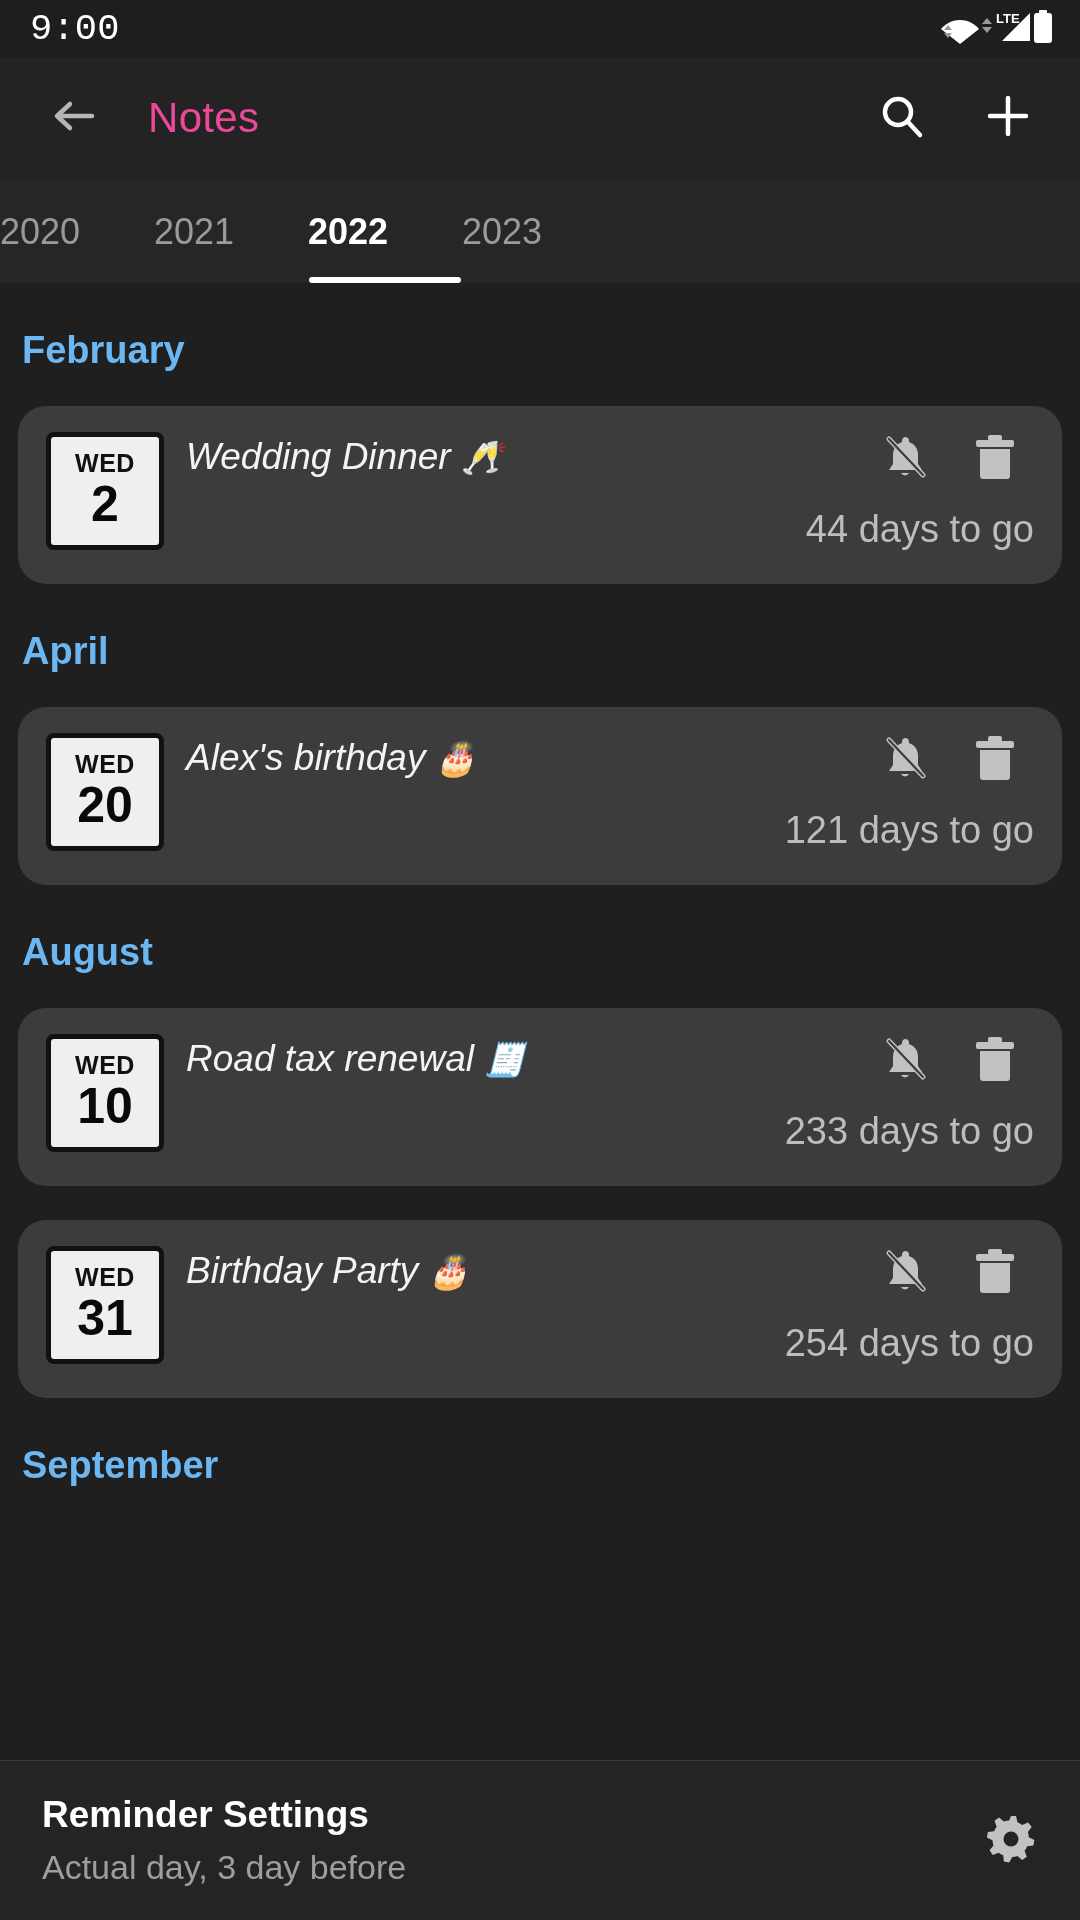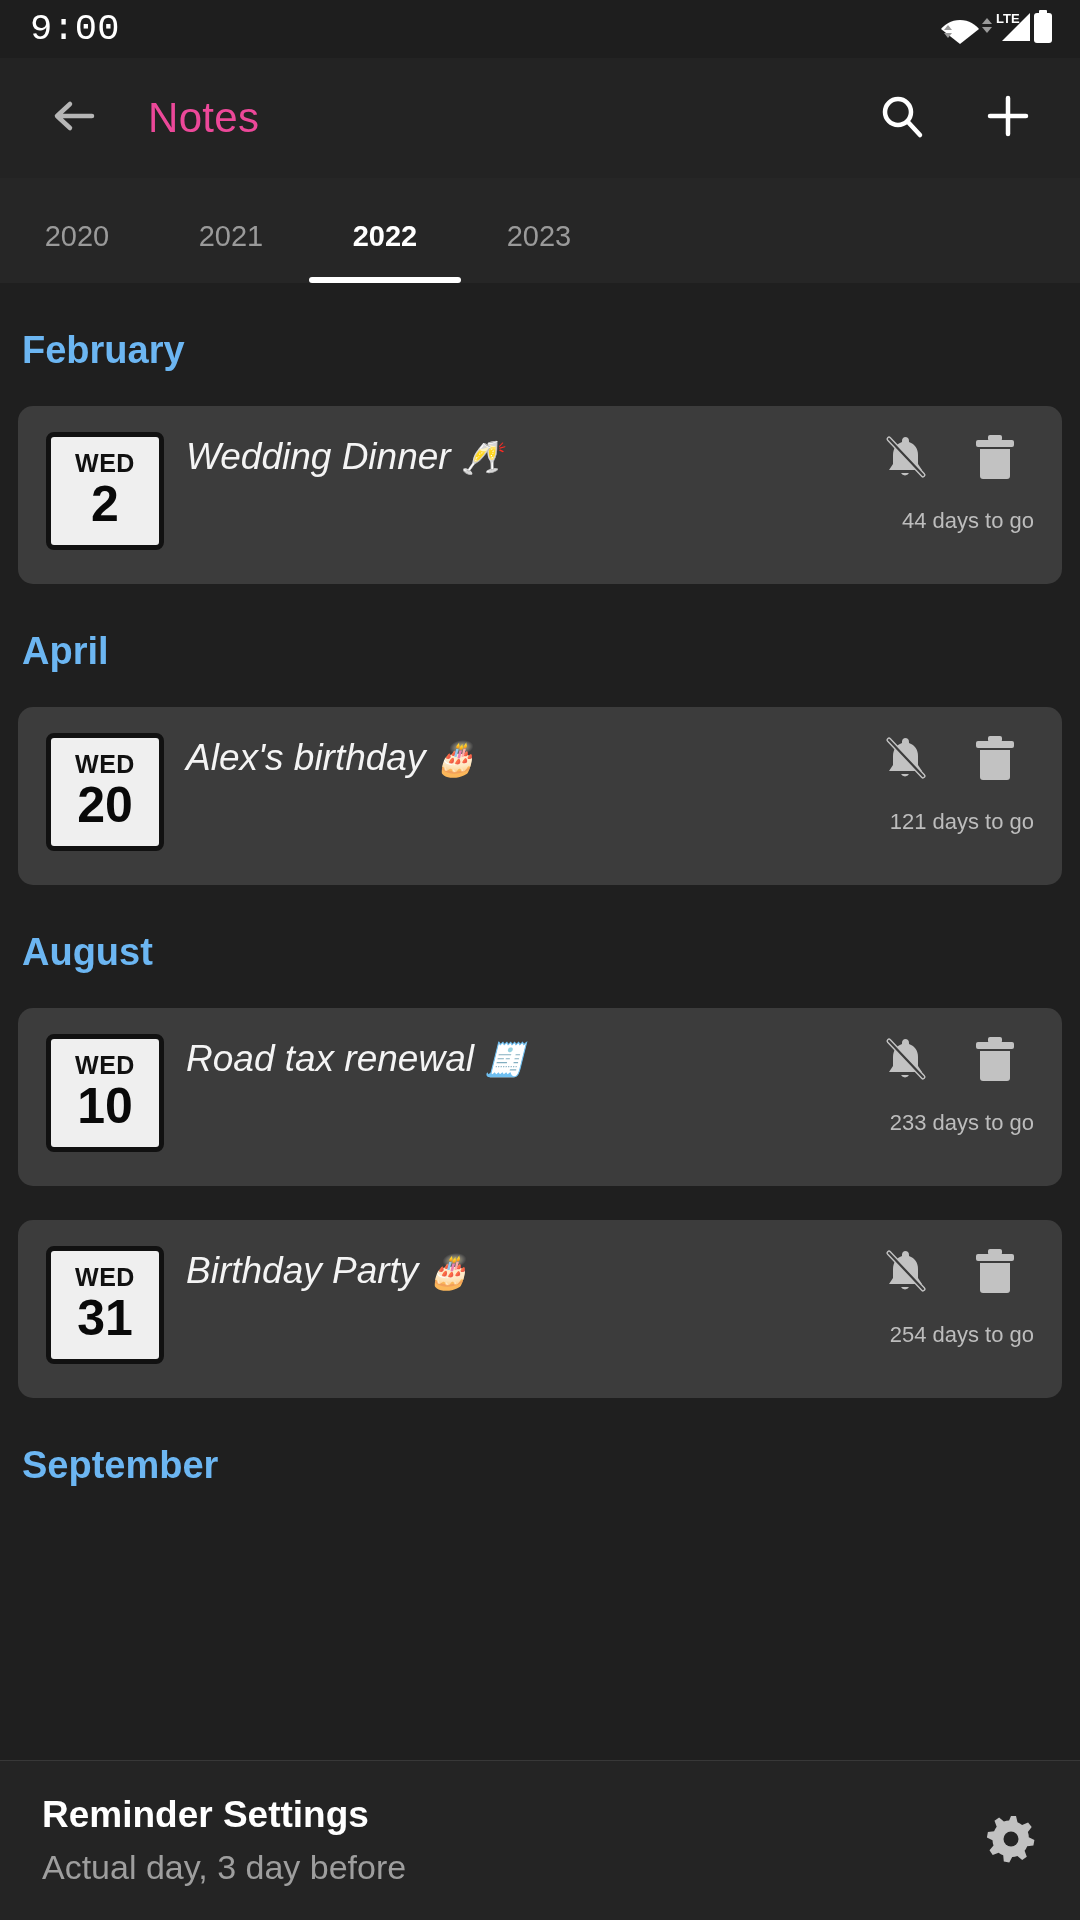--- a/index.html
+++ b/index.html
@@ -41,22 +41,22 @@
 
   
   .tabsbar{
     height:105px; width:100%;
     background:#262626;
     display:flex; align-items:flex-end;
     position:relative;
   }
   .tab{
     flex:0 0 154px;
-    text-align:center;
-    font-size:29px;
+    text-align:left;
+    font-size:36px;
     color:#9a9a9a;
     padding-bottom:30px;
     position:relative;
   }
   .tab.active{ color:#ffffff; font-weight:700; }
   .tab.active::after{
     content:"";
     position:absolute;
     left:50%; transform:translateX(-50%);
     bottom:0;
@@ -75,21 +75,21 @@
   }
   .month{
     color:#6CB6F2;
     font-size:38px;
     font-weight:700;
     padding:46px 0 0 22px;
   }
   .card{
     margin:34px 18px 0 18px;
     background:#3c3c3c;
-    border-radius:15px;
+    border-radius:28px;
     min-height:178px;
     padding:26px 28px 22px 28px;
     display:flex;
     position:relative;
   }
   .datebox{
     width:118px; height:118px;
     background:#efefef;
     border:5px solid #111111;
     border-radius:8px;
@@ -121,21 +121,21 @@
     position:absolute;
     right:28px; top:24px;
     display:flex; flex-direction:column; align-items:flex-end;
   }
   .card-actions{
     display:flex; align-items:center; gap:38px;
     padding-right:14px;
   }
   .countdown{
     color:#bdbdbd;
-    font-size:22px;
+    font-size:38px;
     margin-top:20px;
   }
 
   
   .bottombar{
     position:absolute;
     left:0; bottom:0;
     width:1080px; height:160px;
     background:#242424;
     border-top:1px solid #383838;

